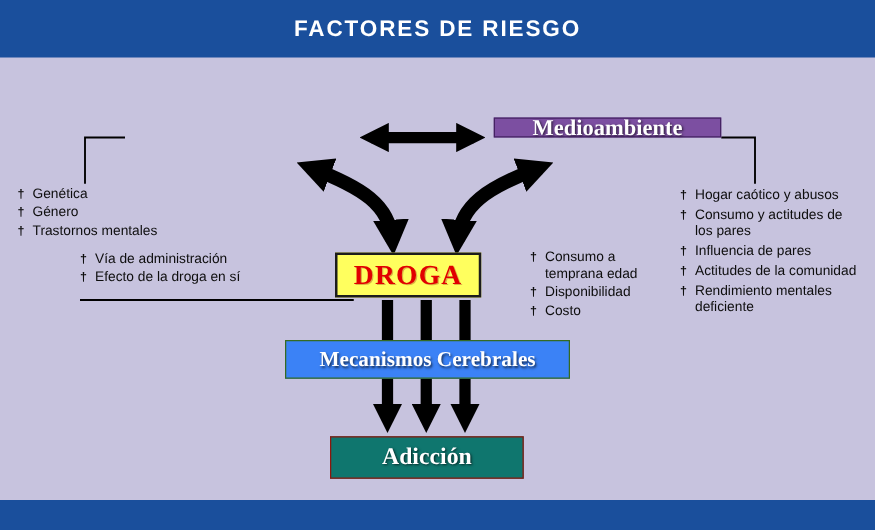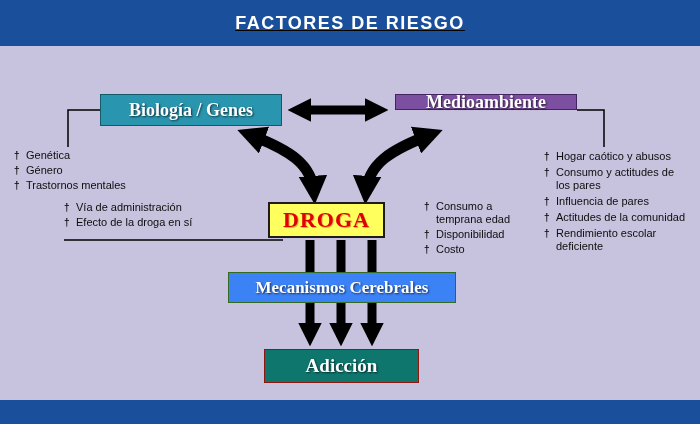--- a/index.html
+++ b/index.html
@@ -4,21 +4,21 @@
 <style>
   * { margin:0; padding:0; box-sizing:border-box; }
   html,body { background:#9aa0b8; }
   body { font-family:"Liberation Sans", sans-serif; }
 
   .stage {
     position:relative; width:700px; height:424px;
     background:#c7c3de; overflow:hidden; margin:0 auto;
   }
 
-  .bar { position:absolute; left:0; width:700px; background:#1a4f9c;text-decoration:underline; }
+  .bar { position:absolute; left:0; width:700px; background:#1a4f9c; }
   .bar-top { top:0; height:46px; display:flex; align-items:center; justify-content:center; }
   .bar-bottom { bottom:0; height:24px; }
 
   .page-title {
     color:#ffffff; font-size:18px; font-weight:bold; letter-spacing:1.5px;
   }
 
   .arrows { position:absolute; left:0; top:0; width:700px; height:424px; pointer-events:none; }
 
   .box {
@@ -81,21 +81,20 @@
 
     <path d="M 314 193 C 312 164, 290 150, 248 134" fill="none" stroke="#000" stroke-width="11" marker-start="url(#ah)" marker-end="url(#ah)"></path>
 
     <path d="M 366 193 C 368 164, 390 150, 432 134" fill="none" stroke="#000" stroke-width="11" marker-start="url(#ah)" marker-end="url(#ah)"></path>
 
     <line x1="310" y1="240" x2="310" y2="337" stroke="#000" stroke-width="9" marker-end="url(#ah)"></line>
     <line x1="341" y1="240" x2="341" y2="337" stroke="#000" stroke-width="9" marker-end="url(#ah)"></line>
     <line x1="372" y1="240" x2="372" y2="337" stroke="#000" stroke-width="9" marker-end="url(#ah)"></line>
   </svg>
 
-  <div class="box box-biologia">Biología / Genes</div>
   <div class="box box-medioambiente">Medioambiente</div>
   <div class="box box-droga">DROGA</div>
   <div class="box box-mecanismos">Mecanismos Cerebrales</div>
   <div class="box box-adiccion">Adicción</div>
 
   <ul class="blist list-biologia">
     <li>
       <span class="b">†</span>
       <span>Genética</span>
     </li>
@@ -147,18 +146,18 @@
     <li>
       <span class="b">†</span>
       <span>Influencia de pares</span>
     </li>
     <li>
       <span class="b">†</span>
       <span>Actitudes de la comunidad</span>
     </li>
     <li>
       <span class="b">†</span>
-      <span>Rendimiento escolar deficiente</span>
+      <span>Rendimiento mentales deficiente</span>
     </li>
   </ul>
 
   <div class="bar bar-bottom"></div>
 </div>
 
 </body></html>

